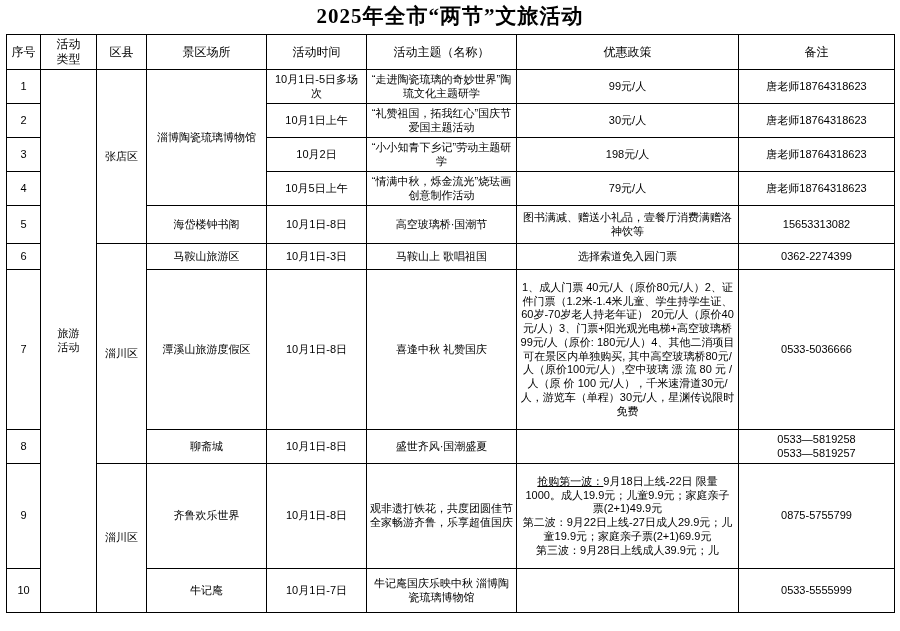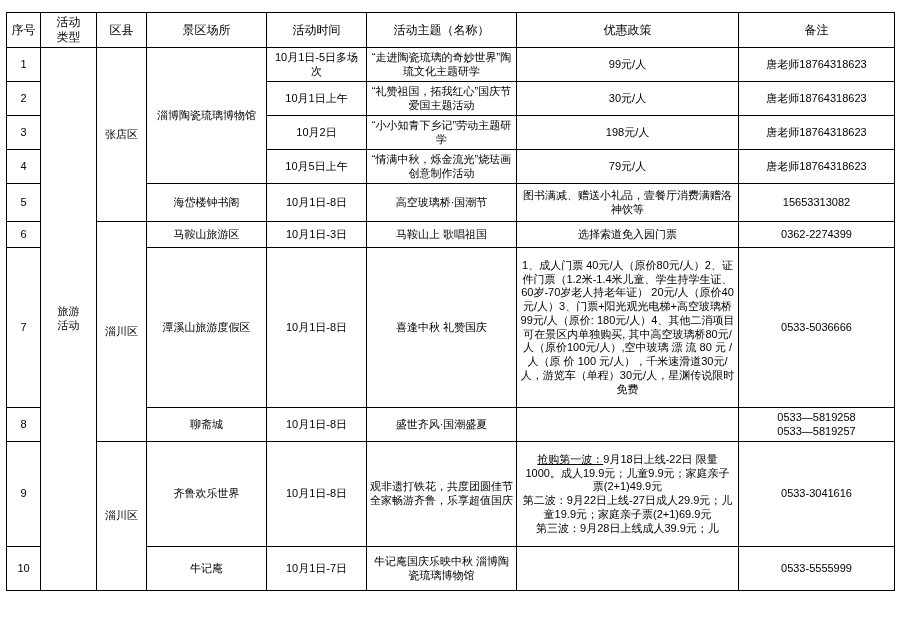--- a/index.html
+++ b/index.html
@@ -27,21 +27,21 @@
     font-weight: 700;
     letter-spacing: 1px;
     padding: 4px 0 5px 0;
     margin: 0;
     line-height: 1.2;
   }
   table.sheet {
     border-collapse: collapse;
     table-layout: fixed;
     width: 888px;
-    margin: 12px 6px;
+    margin: 0 6px;
   }
   table.sheet td, table.sheet th {
     border: 1px solid #000000;
     font-size: 11px;
     line-height: 1.25;
     text-align: center;
     vertical-align: middle;
     padding: 2px 3px;
     word-wrap: break-word;
     overflow-wrap: break-word;
@@ -81,20 +81,21 @@
   .note-small { font-size: 11px; }
   .theme-cell { font-size: 11.5px; line-height: 1.35; }
   .time-cell { font-size: 11.5px; }
   .two-line { line-height: 1.4; }
 </style>
 </head>
 <body>
 
 <div id="page">
 
+  <h1 id="doc-title">2025年全市“两节”文旅活动</h1>
 
   <table class="sheet">
     <colgroup>
       <col class="c-idx">
         <col class="c-type">
         <col class="c-dist">
         <col class="c-place">
       <col class="c-time">
         <col class="c-theme">
         <col class="c-policy">
@@ -193,21 +194,21 @@
         <td>9</td>
         <td class="cell-vert" rowspan="2">淄川区</td>
         <td>齐鲁欢乐世界</td>
         <td class="time-cell">10月1日-8日</td>
         <td class="theme-cell">观非遗打铁花，共度团圆佳节全家畅游齐鲁，乐享超值国庆</td>
         <td class="policy-wave">
           <span><b class="u">抢购第一波：</b></span><span>9月18日上线-22日 限量1000。成人19.9元；儿童9.9元；家庭亲子票(2+1)49.9元</span><br>
           <span><b>第二波：</b></span><span>9月22日上线-27日成人29.9元；儿童19.9元；家庭亲子票(2+1)69.9元</span><br>
           <span><b>第三波：</b></span><span>9月28日上线成人39.9元；儿</span>
         </td>
-        <td class="note-small">0533-3041616</td>
+        <td class="note-small">0875-5755799</td>
       </tr>
 
       <tr style="height:44px">
         <td>10</td>
         <td>牛记庵</td>
         <td class="time-cell">10月1日-7日</td>
         <td class="theme-cell">牛记庵国庆乐映中秋 淄博陶瓷琉璃博物馆</td>
         <td></td>
         <td class="note-small">0533-5555999</td>
       </tr>

